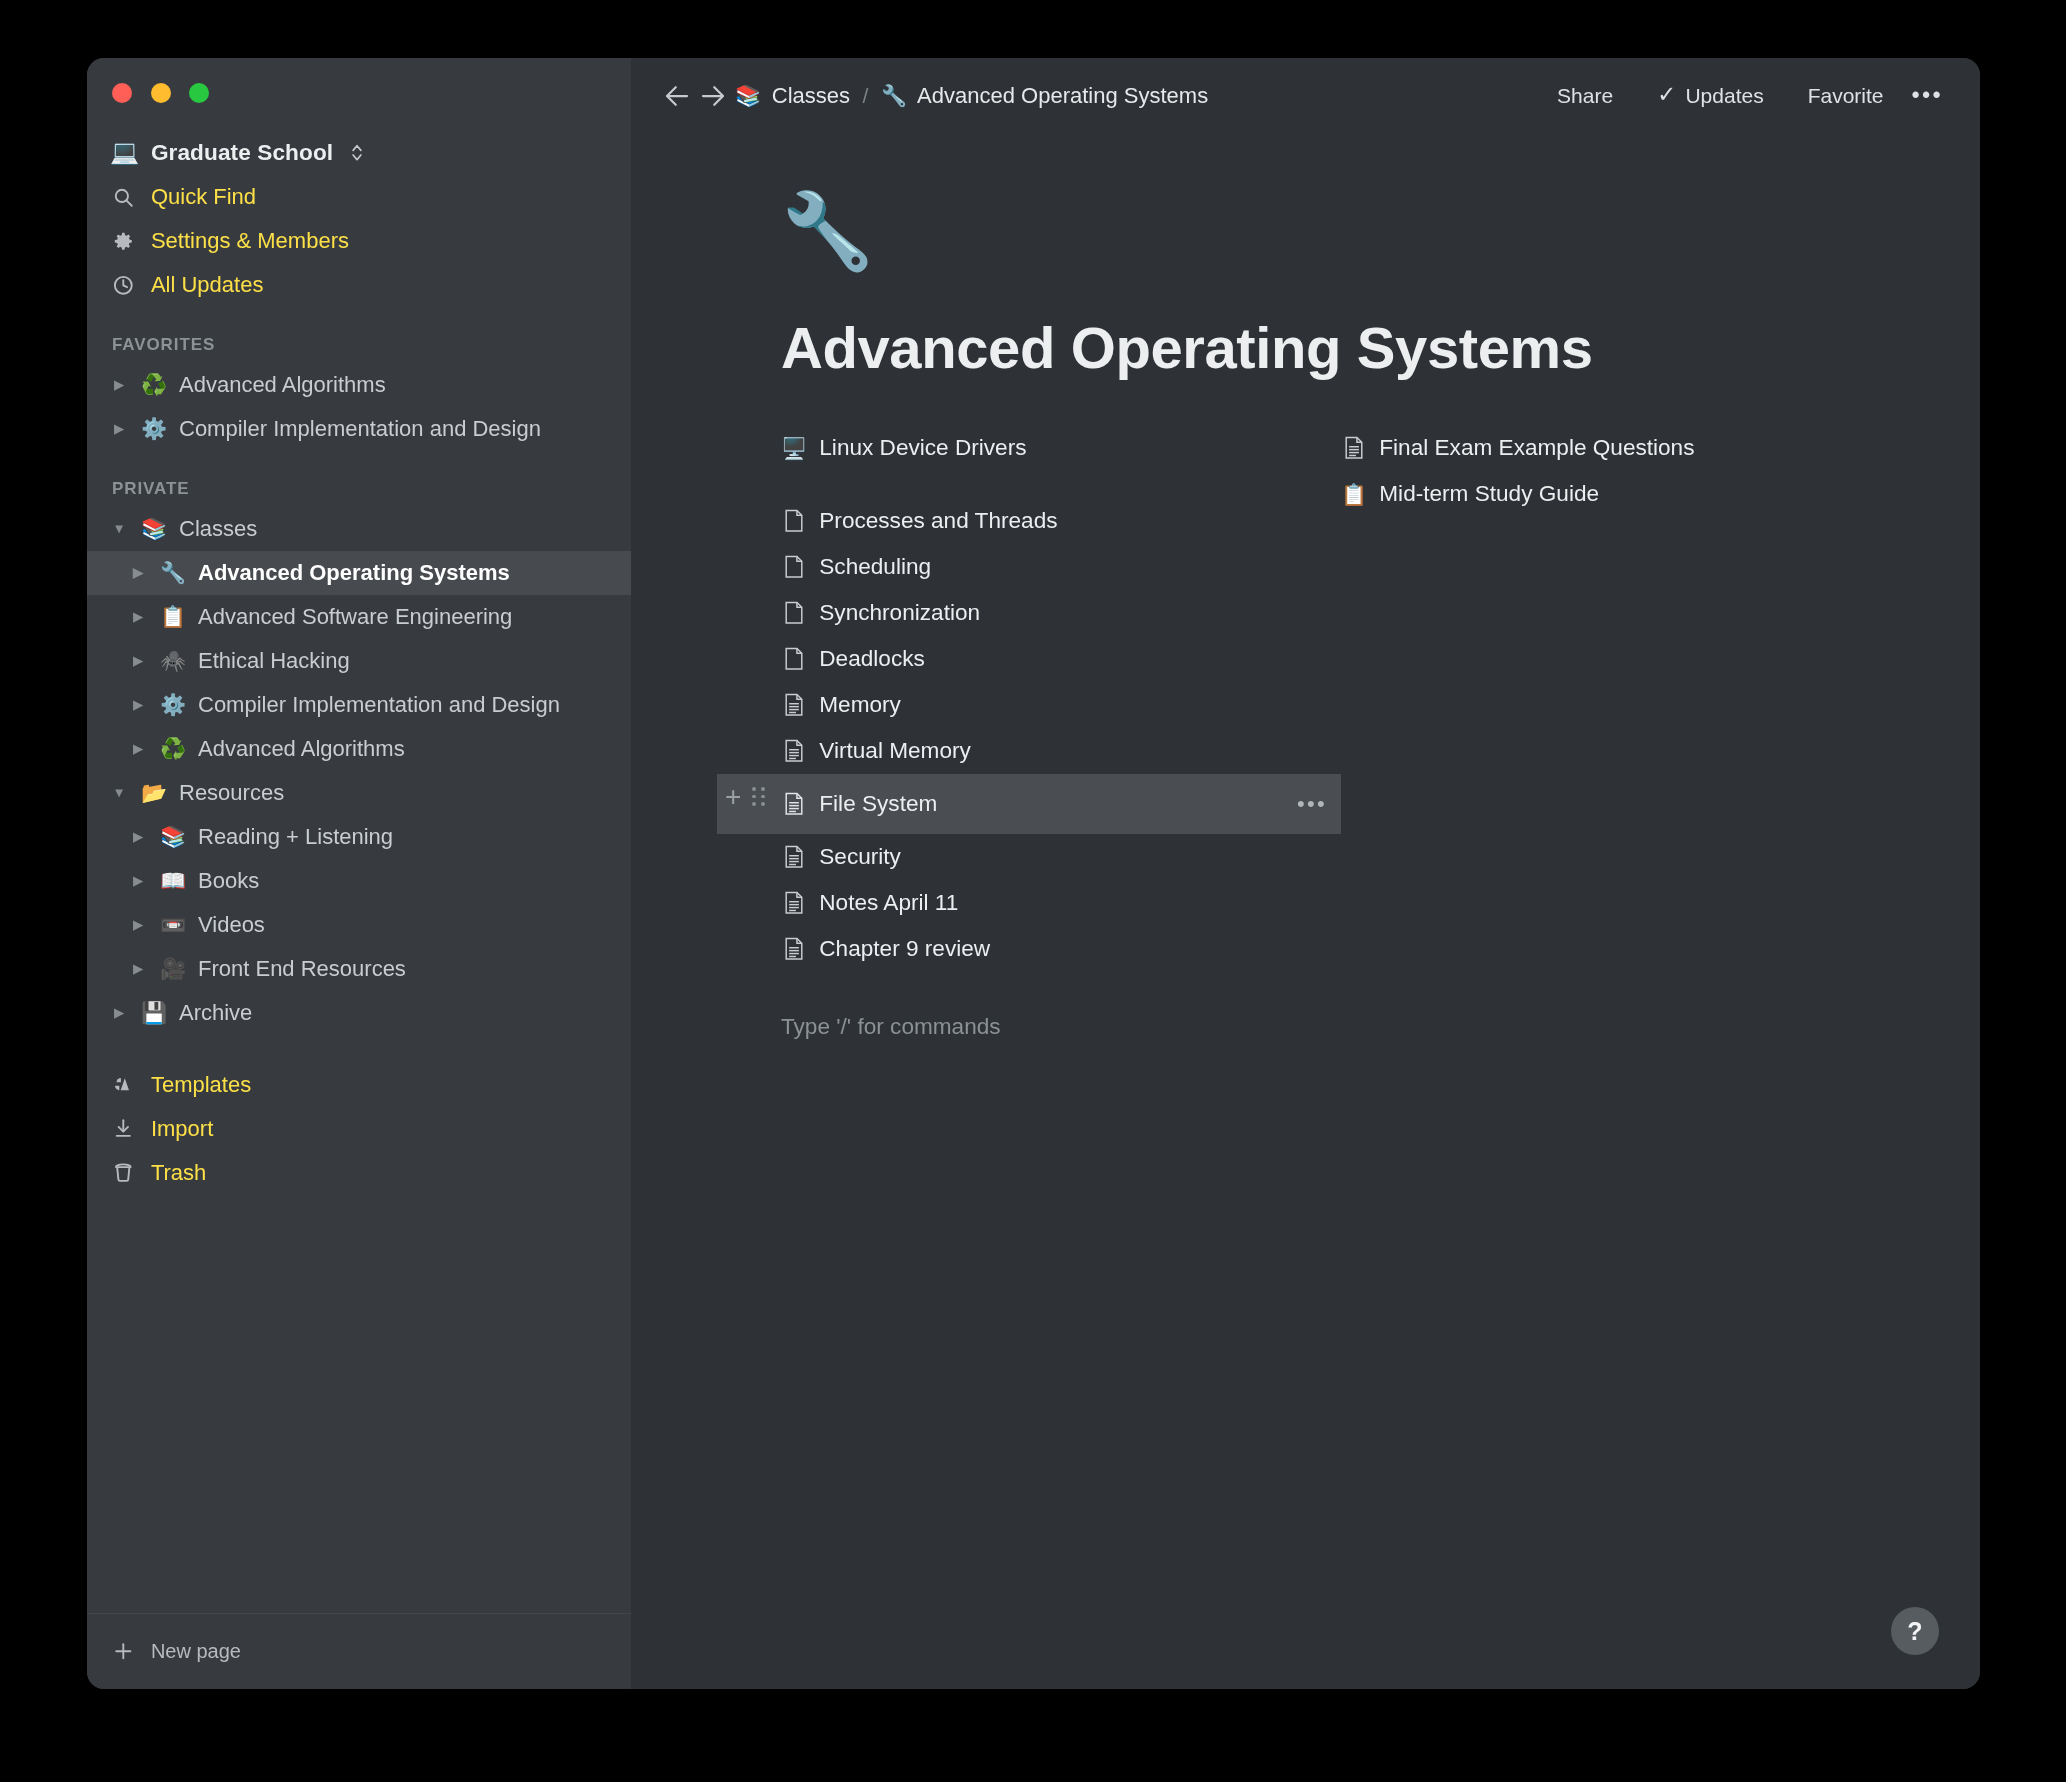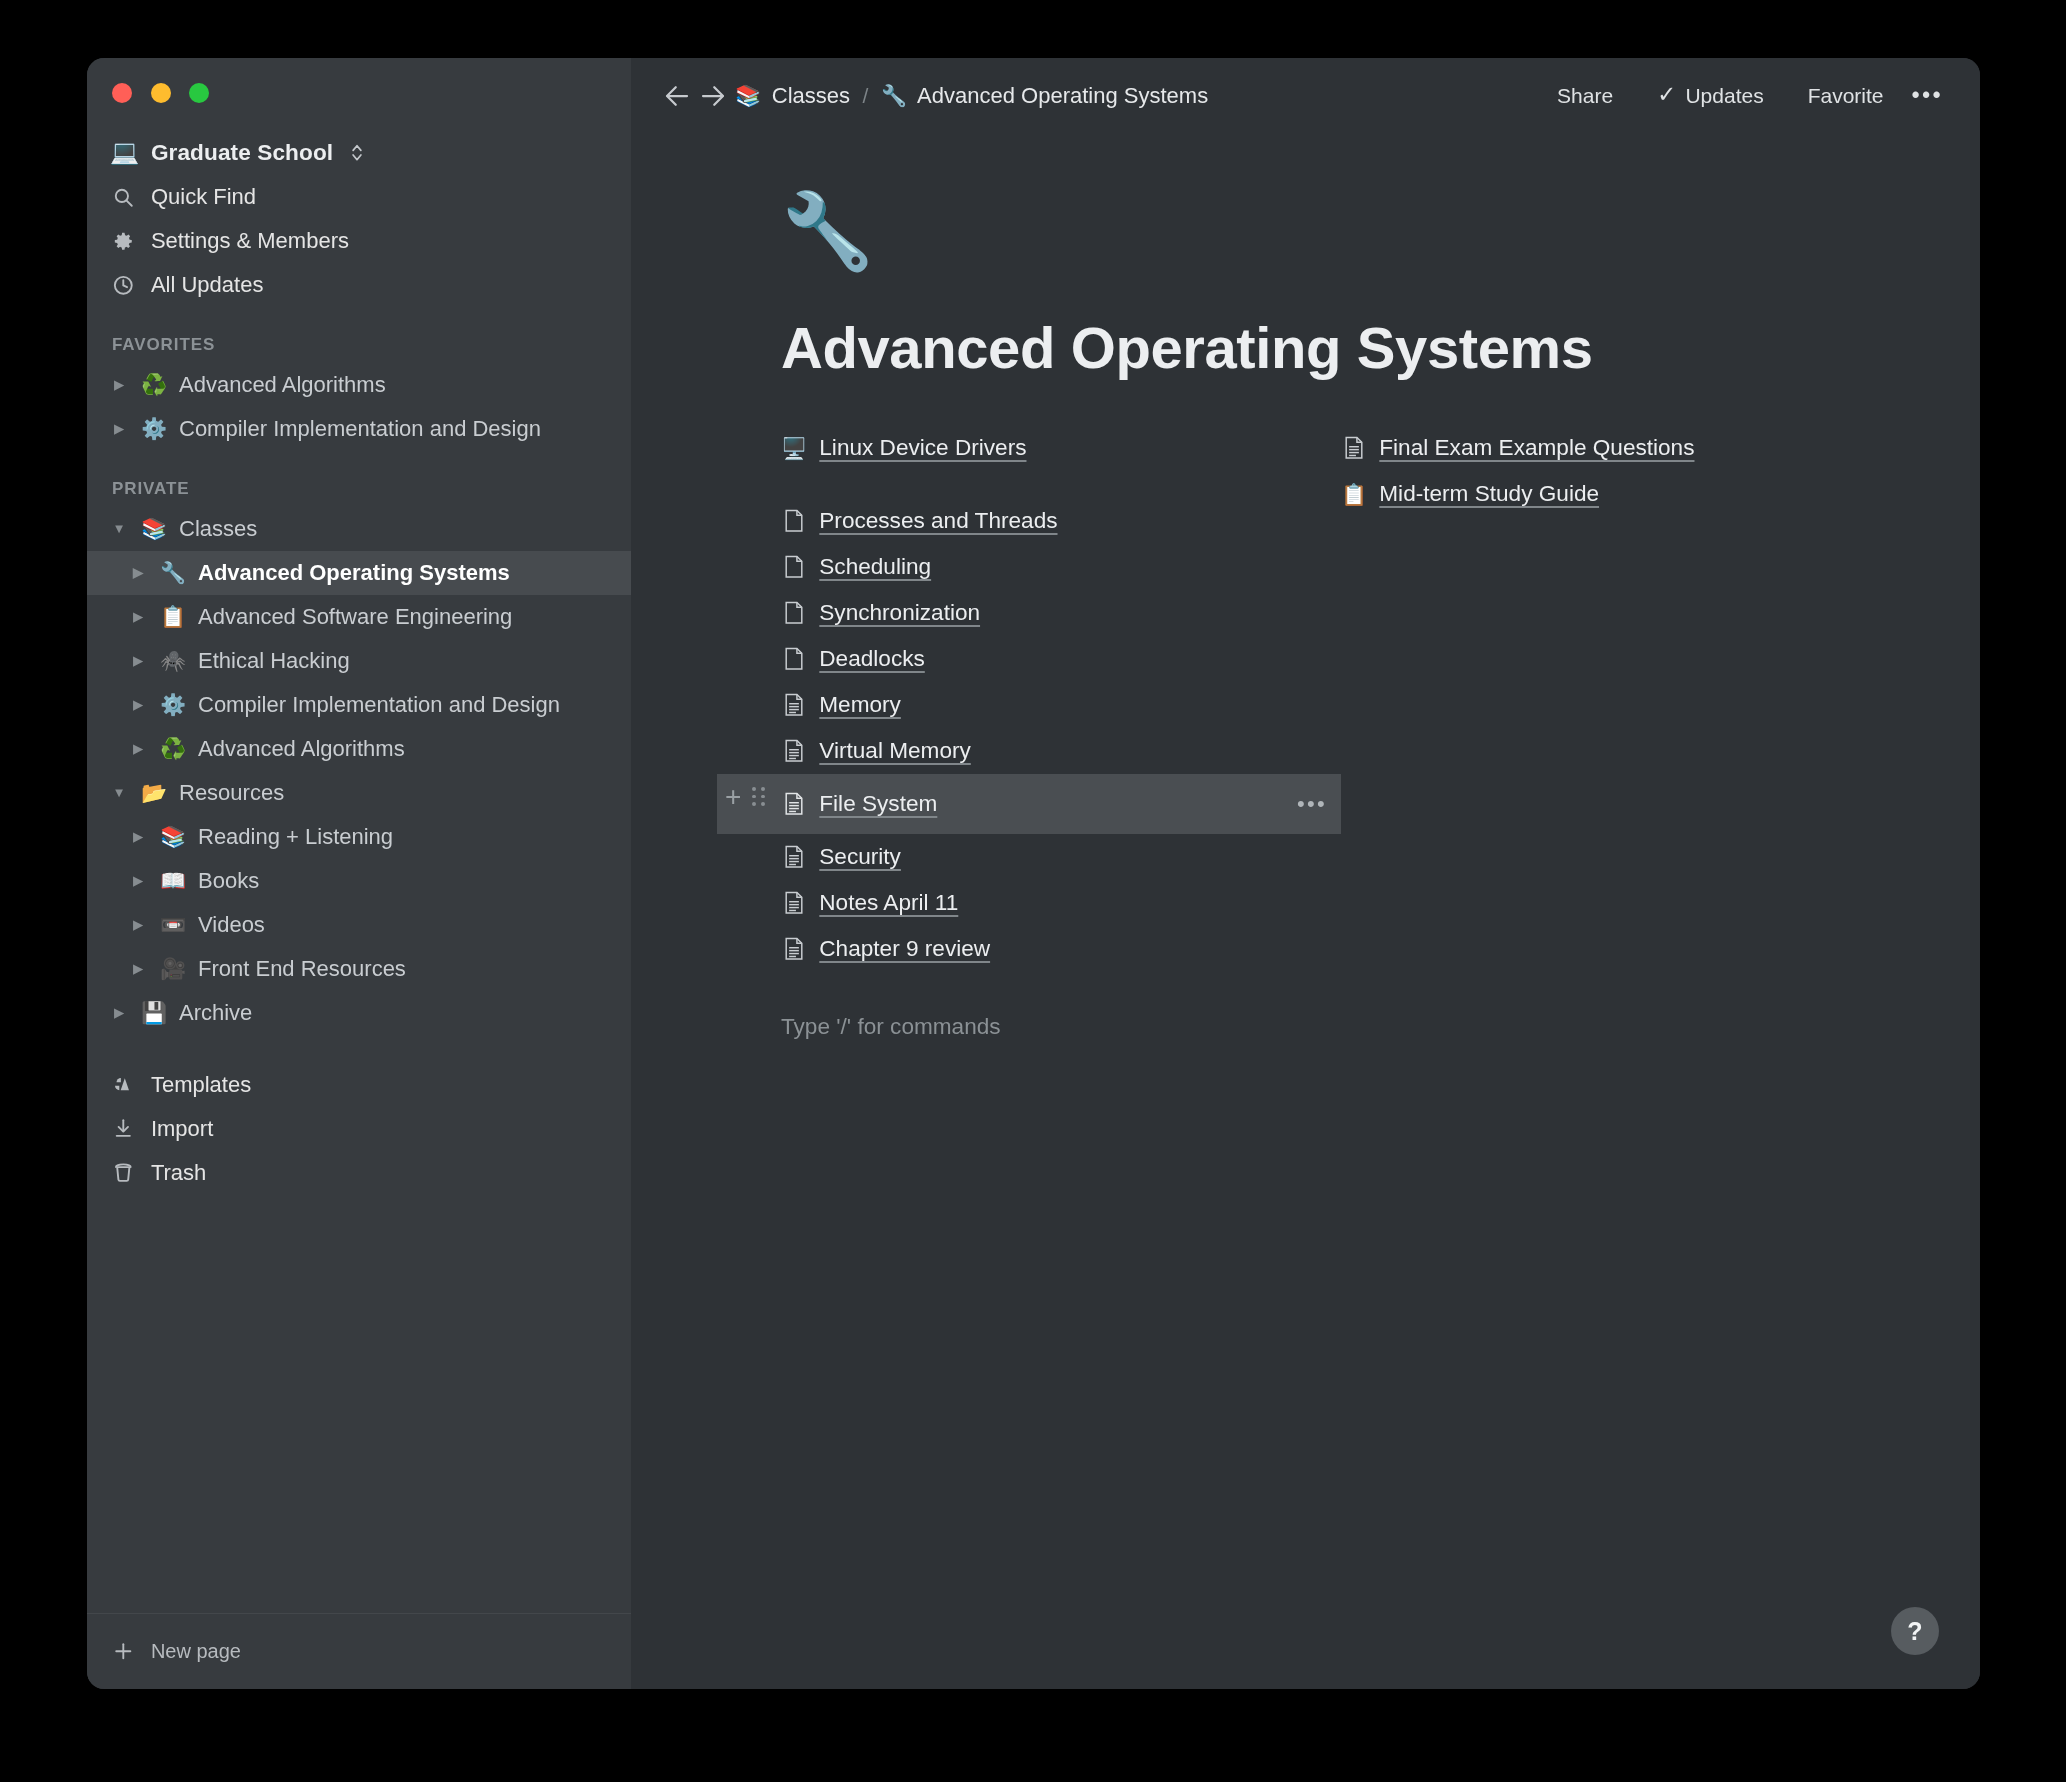--- a/index.html
+++ b/index.html
@@ -77,21 +77,21 @@
     gap: 0.8px;
     margin-left: 3.1px;
   }
 
   .nav-row {
     display: flex;
     align-items: center;
     height: 44px;
     padding-left: 23.4px;
     gap: 14px;
-    color: #e5e5e5;
+    color: #fde047;
     font-size: 22px;
   }
   .nav-icon {
     width: 26.5px; height: 26.5px;
     display: flex; align-items: center; justify-content: center;
     flex: 0 0 26.5px;
   }
   .nav-icon svg { width: 22.6px; height: 22.6px; display: block; }
 
   .section-label {
@@ -235,21 +235,20 @@
     height: 46px;
     gap: 13.3px;
     position: relative;
   }
   .link-emoji { font-size: 21px; width: 25px; flex: 0 0 25px; line-height: 1; text-align: center; }
   .link-icon { width: 25px; flex: 0 0 25px; display: flex; align-items: center; justify-content: center; }
   .link-icon svg { width: 20px; height: 23.4px; display: block; }
   .link-text {
     font-size: 22.6px;
     color: #eceef0;
-    text-decoration: underline;
     text-decoration-color: #80868a;
     text-underline-offset: 4.7px;
     text-decoration-thickness: 1.6px;
     white-space: nowrap;
   }
   .gap-row { height: 26.5px; }
 
   
   .block-row-wrap {
     position: relative;

